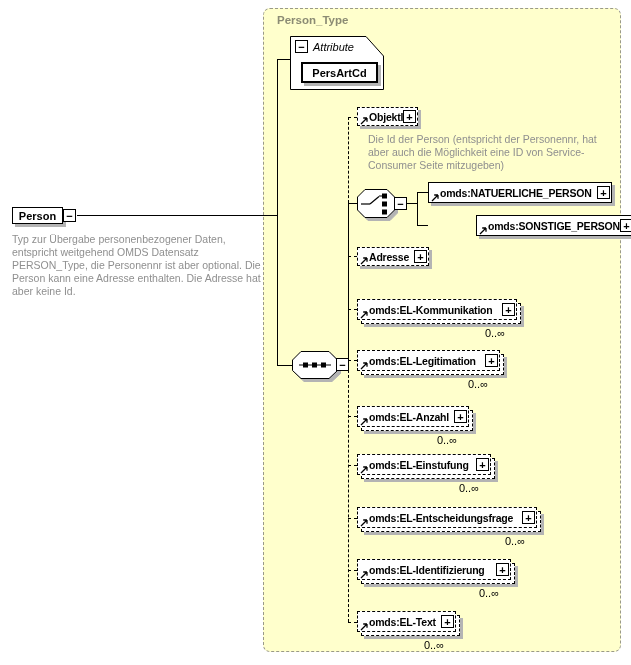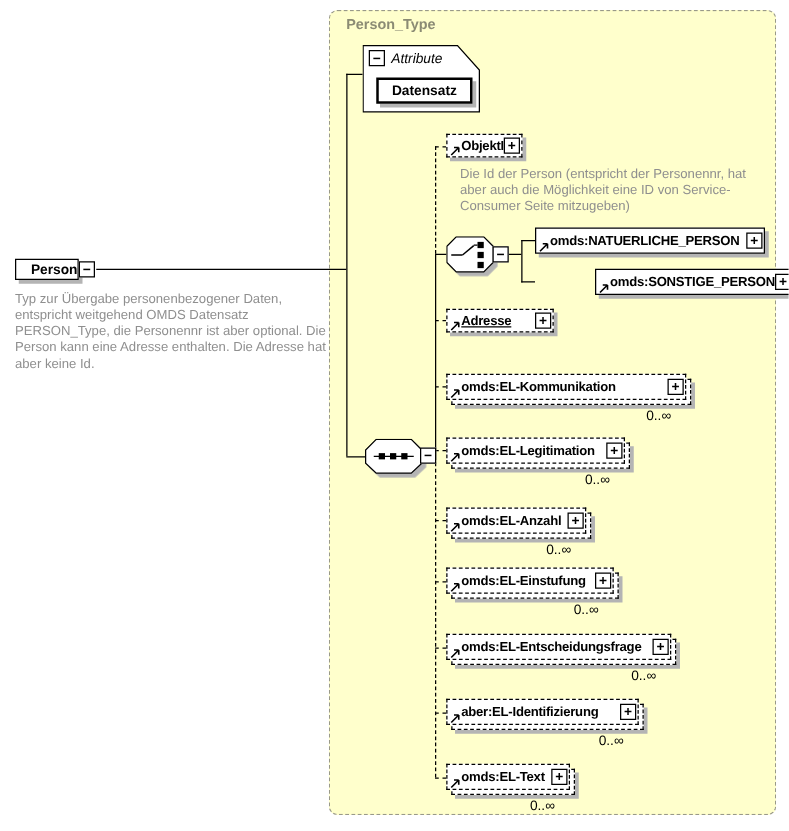--- a/index.html
+++ b/index.html
@@ -62,21 +62,21 @@
   .pers-box{
     position:absolute;left:301px;top:62px;width:77px;height:21px;z-index:3;
     box-sizing:border-box;background:#fff;border:2px solid #000;
     display:flex;align-items:center;justify-content:center;
     font-size:11px;font-weight:bold;box-shadow:3px 3px 0 #b4b4b4;
   }
   
   .root-box{
     position:absolute;left:12px;top:207px;width:51px;height:17px;z-index:2;
     box-sizing:border-box;background:#fff;border:1px solid #000;
-    display:flex;align-items:center;justify-content:flex-end;
+    display:flex;align-items:center;justify-content:center;
     font-size:11px;font-weight:bold;box-shadow:3px 3px 0 #b4b4b4;
   }
 </style>
 </head>
 <body>
 
 <div id="canvas">
 
   <div class="type-container">
     <div class="type-title">Person_Type</div>
@@ -116,21 +116,21 @@
   <div class="ann" style="left:12px;top:233px;width:252px;">Typ zur Übergabe personenbezogener Daten, entspricht weitgehend OMDS Datensatz PERSON_Type, die Personennr ist aber optional. Die Person kann eine Adresse enthalten. Die Adresse hat aber keine Id.</div>
 
   <svg class="icon-abs" style="left:290px;top:36px;" width="95" height="55">
     <path d="M0.5,0.5 H76 L93.5,20 V53.5 H0.5 Z" fill="#ffffff" stroke="#000" stroke-width="1"></path>
   </svg>
   <div class="toggle abs" style="left:295px;top:40px;">
       <span>−</span>
     </div>
   <div class="attr-label">Attribute</div>
   <div class="pers-box">
-    <span>Datensatz</span>
+    <span>PersArtCd</span>
   </div>
 
   <svg class="icon-abs drop" style="left:292px;top:351px;" width="47" height="29">
     <path d="M9,0.5 H37 L45.5,9 V19.5 L37,27.5 H9 L0.5,19.5 V9 Z" fill="#ffffff" stroke="#000" stroke-width="1"></path>
     <line x1="7" y1="14" x2="39" y2="14" stroke="#000" stroke-width="1"></line>
     <rect x="11" y="11.5" width="5" height="5" fill="#000"></rect>
     <rect x="20" y="11.5" width="5" height="5" fill="#000"></rect>
     <rect x="29" y="11.5" width="5" height="5" fill="#000"></rect>
   </svg>
   <div class="toggle abs" style="left:336px;top:358px;">
@@ -180,33 +180,33 @@
       <svg class="ref-arrow" viewBox="0 0 9 9">
           <path d="M1,8 L7,2 M7,2 H3.2 M7,2 V5.8" stroke="#000" stroke-width="1.3" fill="none"></path>
         </svg>
       <span class="lbl">omds:SONSTIGE_PERSON</span>
       <div class="toggle in-box">
           <span>+</span>
         </div>
     </div>
   </div>
 
-  <div class="el-wrap" style="left:357px;top:247px;width:86px;height:19px;text-decoration:underline;">
+  <div class="el-wrap" style="left:357px;top:247px;width:72px;height:19px;">
     <div class="el-box dashed shadowed">
       <svg class="ref-arrow" viewBox="0 0 9 9">
           <path d="M1,8 L7,2 M7,2 H3.2 M7,2 V5.8" stroke="#000" stroke-width="1.3" fill="none"></path>
         </svg>
       <span class="lbl">Adresse</span>
       <div class="toggle in-box">
           <span>+</span>
         </div>
     </div>
   </div>
 
-  <div class="el-wrap" style="left:357px;top:299px;width:192px;height:21px;">
+  <div class="el-wrap" style="left:357px;top:299px;width:160px;height:21px;">
     <div class="stack"></div>
     <div class="el-box dashed">
       <svg class="ref-arrow" viewBox="0 0 9 9">
           <path d="M1,8 L7,2 M7,2 H3.2 M7,2 V5.8" stroke="#000" stroke-width="1.3" fill="none"></path>
         </svg>
       <span class="lbl">omds:EL-Kommunikation</span>
       <div class="toggle in-box">
           <span>+</span>
         </div>
     </div>
@@ -268,21 +268,21 @@
     </div>
     <div class="occurs">0..∞</div>
   </div>
 
   <div class="el-wrap" style="left:357px;top:559px;width:154px;height:21px;">
     <div class="stack"></div>
     <div class="el-box dashed">
       <svg class="ref-arrow" viewBox="0 0 9 9">
           <path d="M1,8 L7,2 M7,2 H3.2 M7,2 V5.8" stroke="#000" stroke-width="1.3" fill="none"></path>
         </svg>
-      <span class="lbl">aber:EL-Identifizierung</span>
+      <span class="lbl">omds:EL-Identifizierung</span>
       <div class="toggle in-box">
           <span>+</span>
         </div>
     </div>
     <div class="occurs">0..∞</div>
   </div>
 
   <div class="el-wrap" style="left:357px;top:611px;width:99px;height:21px;">
     <div class="stack"></div>
     <div class="el-box dashed">

